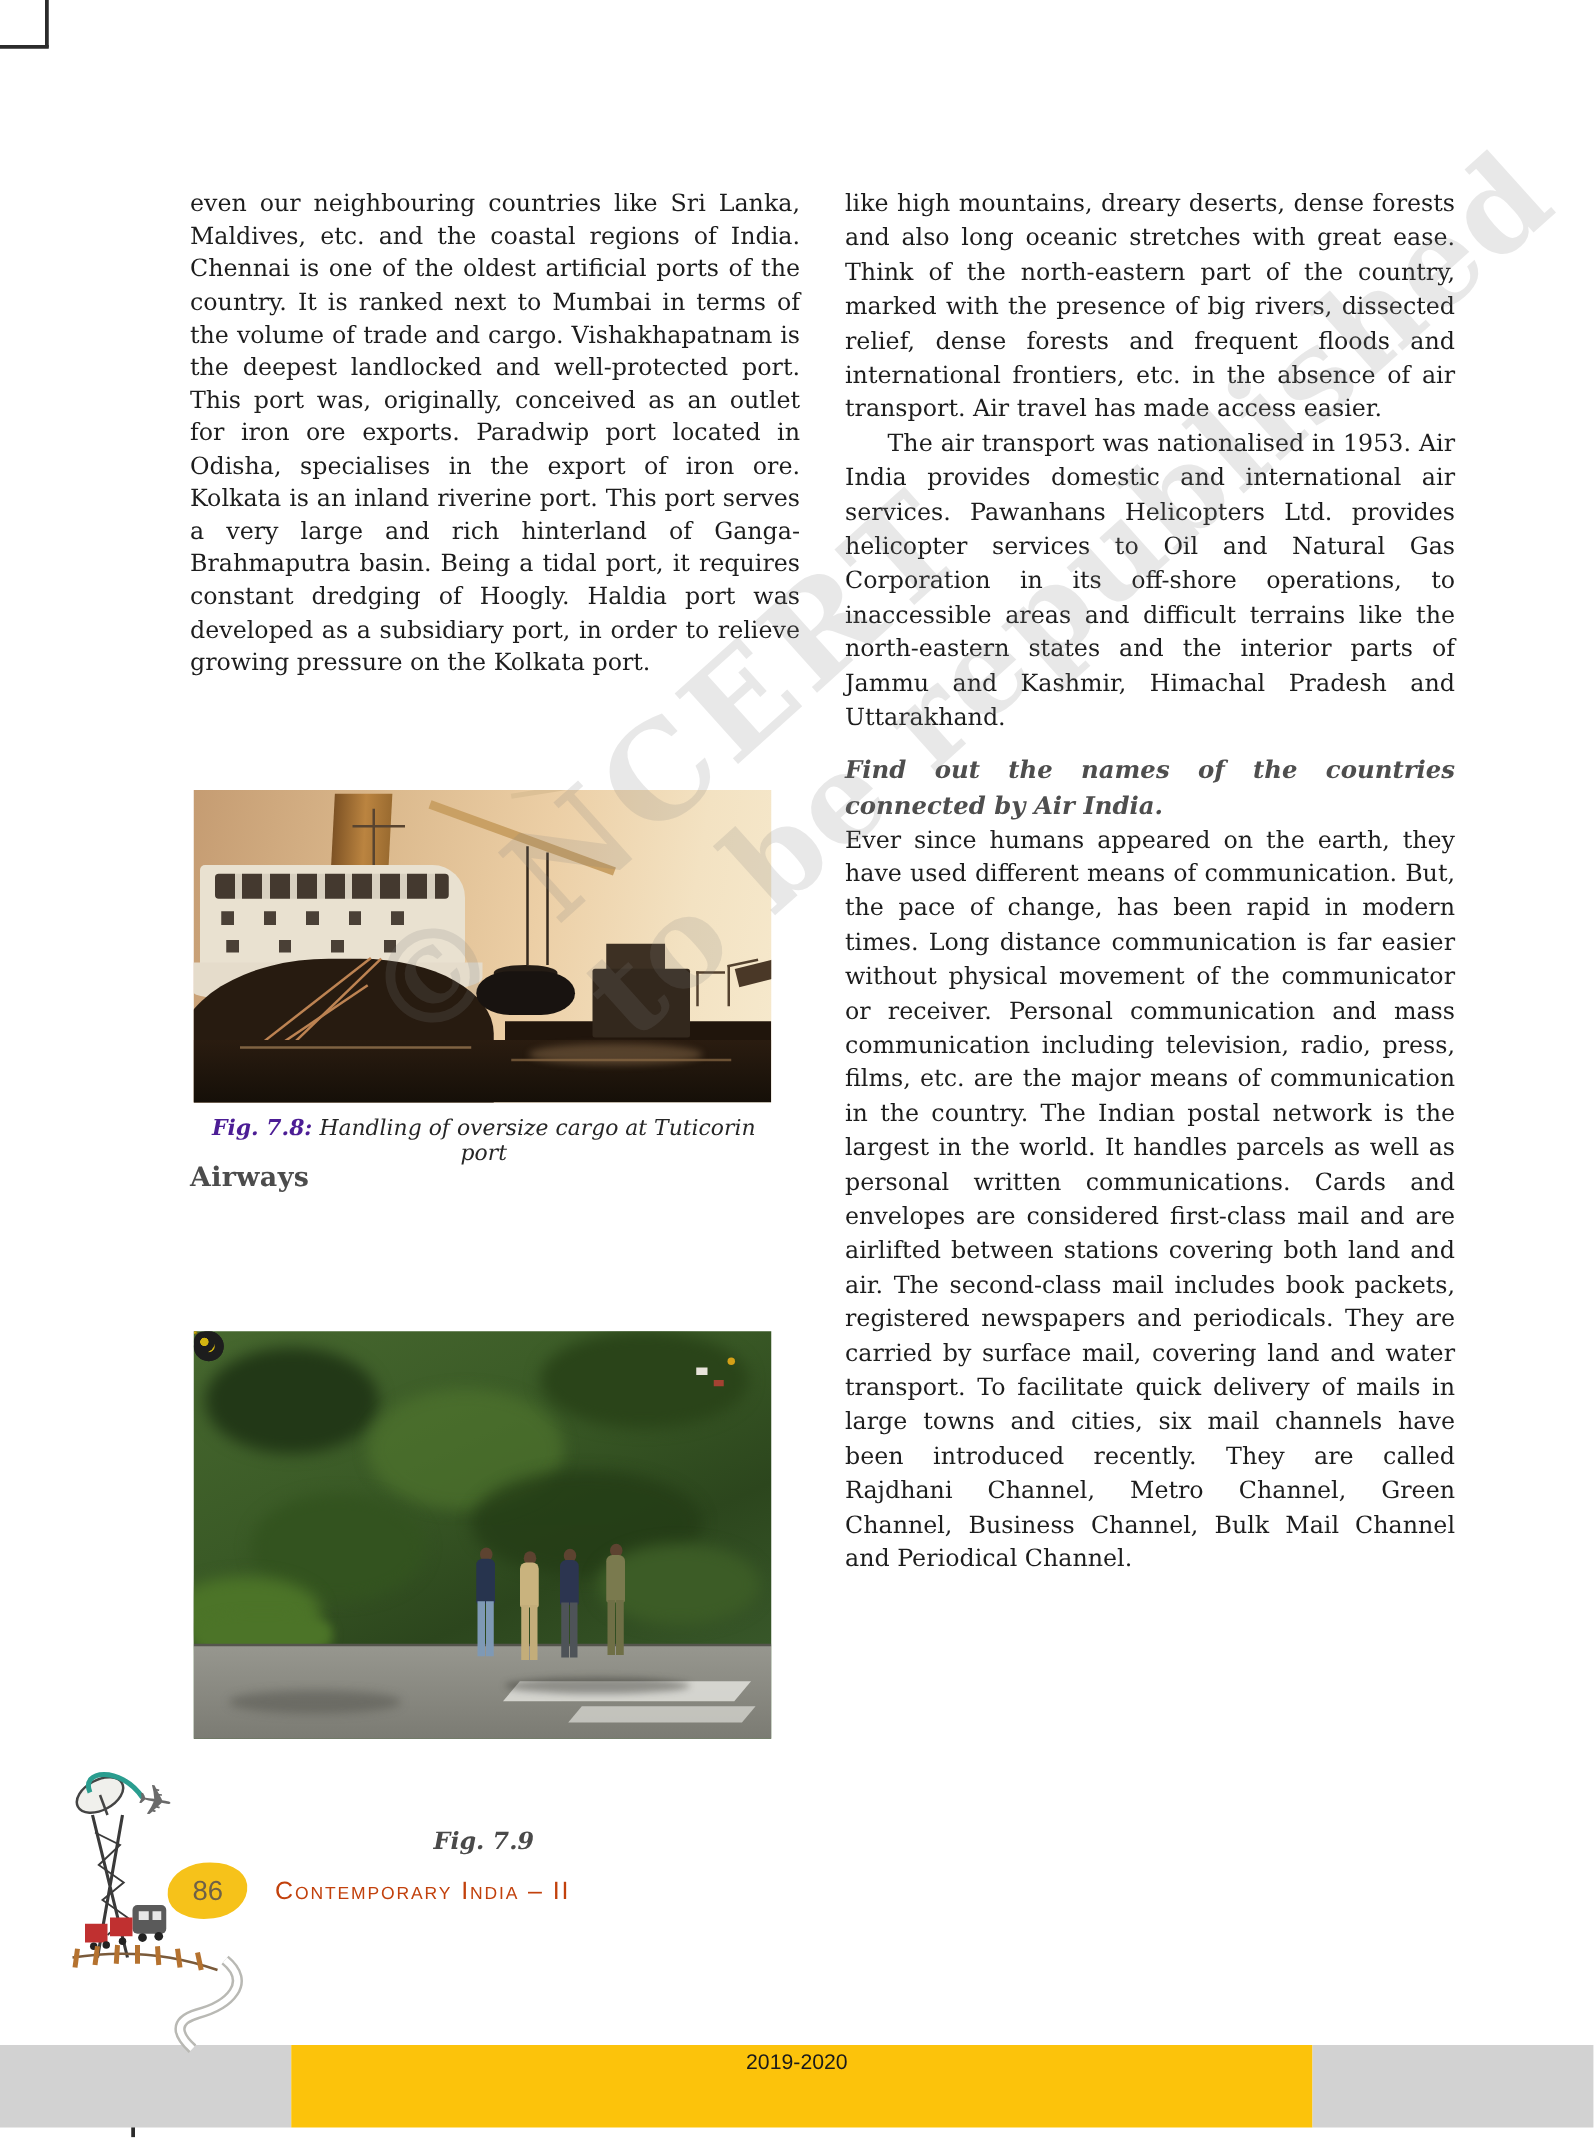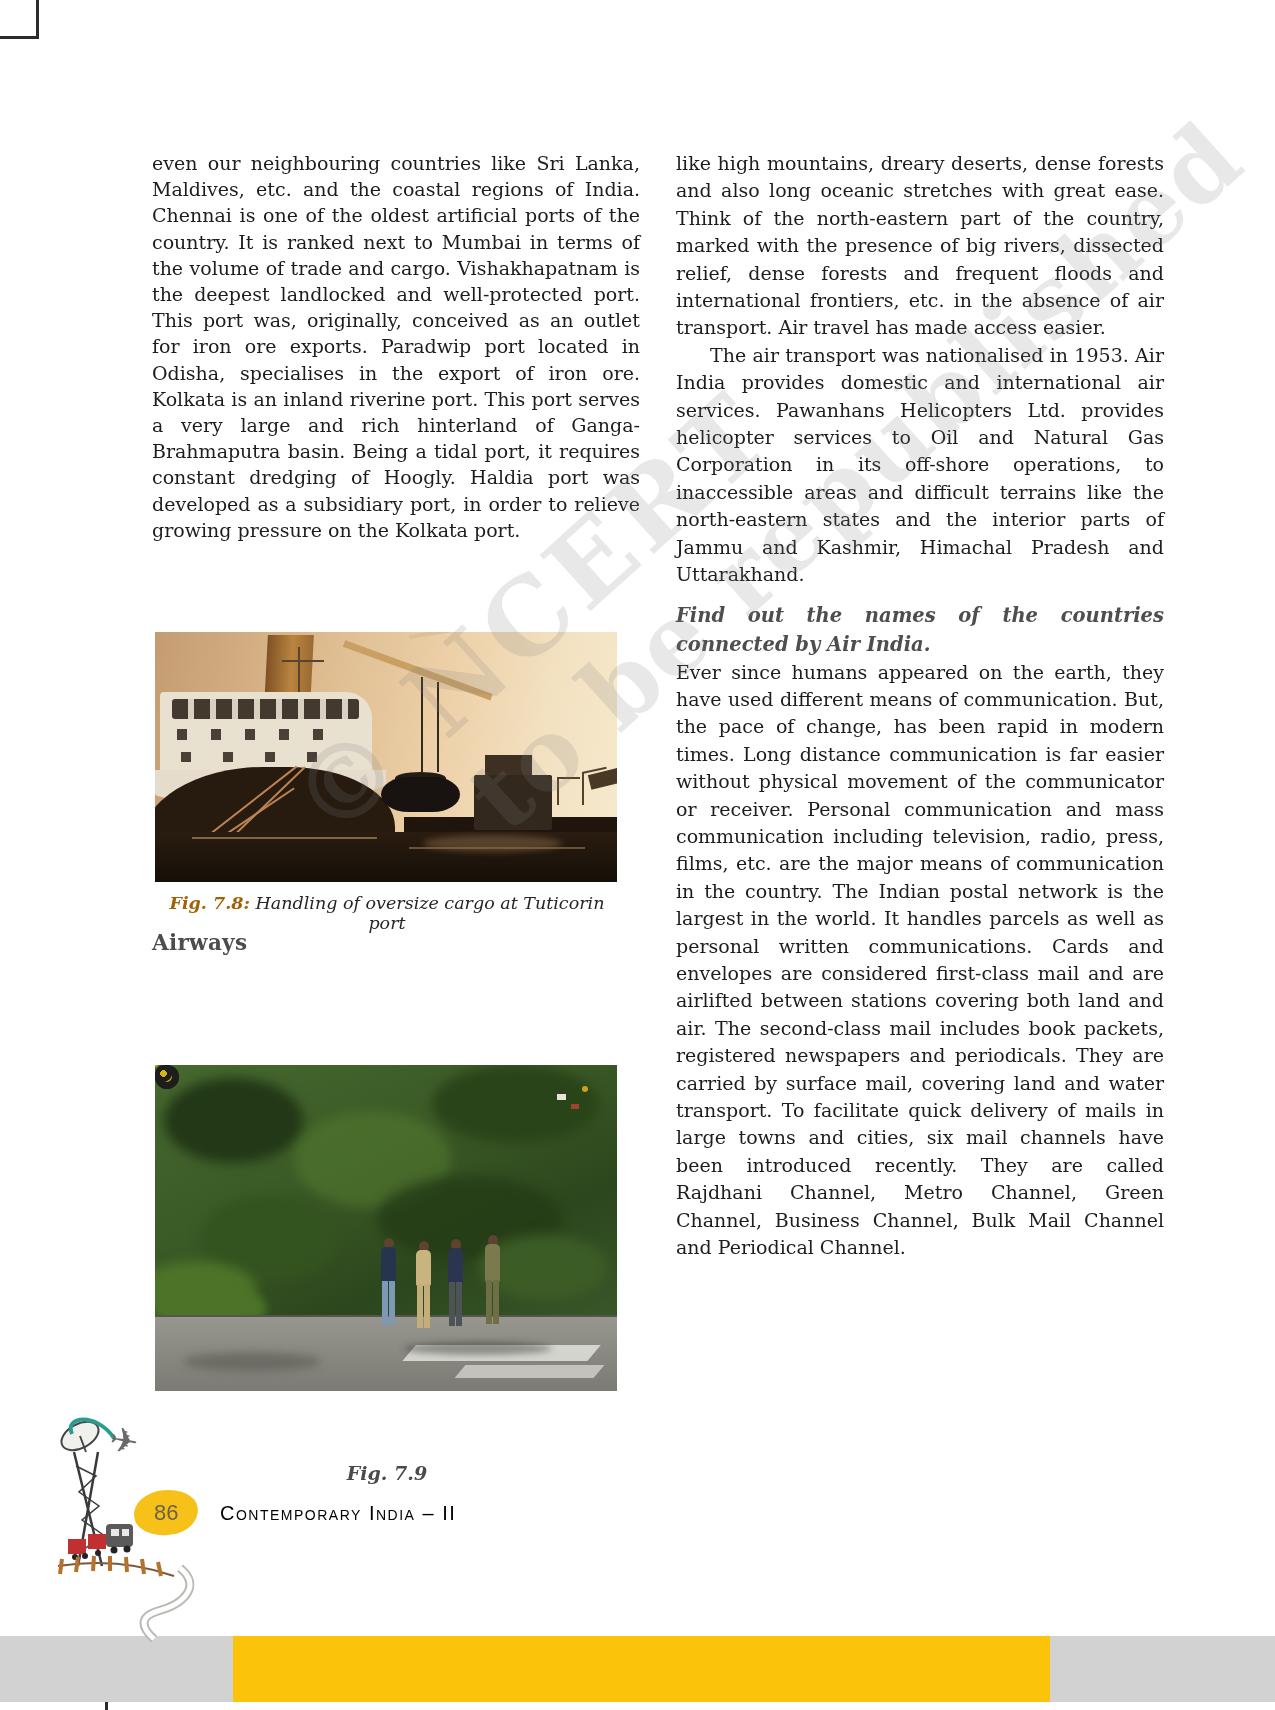--- a/index.html
+++ b/index.html
@@ -28,21 +28,21 @@
   .indent{text-indent:34px;}
   .sec-heading{
     position:absolute;margin:0;font-size:21.5px;font-weight:bold;color:#4c4c4c;
     font-family:"DejaVu Serif",serif;letter-spacing:.3px;
   }
   .rc .sec-heading{position:static;margin:18px 0 8px 0;}
   .caption{
     position:absolute;margin:0;font-size:17.5px;font-style:italic;color:#262626;
     text-align:center;
   }
-  .caption .cap-label{font-weight:bold;color:#a16207;}
+  .caption .cap-label{font-weight:bold;color:#4c1d95;}
   .activity, .question{
     font-style:italic;font-weight:bold;color:#4e4e4e;
     font-size:19.5px;line-height:29px;margin:12px 0 0 0;text-align:justify;
   }
   .question{position:absolute;}
   .figcap-bold{position:absolute;margin:0;font-style:italic;font-weight:bold;
     color:#4a4a4a;font-size:19px;text-align:center;}
   
   .photo{position:absolute;overflow:hidden;}
   .photo *{position:absolute;}
@@ -140,21 +140,21 @@
   
   .page-badge{
     position:absolute;left:134px;top:1490px;width:64px;height:45px;
     background:#f6c21a;border-radius:58% 62% 55% 60%/60% 55% 62% 55%;
     transform:rotate(-6deg);display:flex;align-items:center;justify-content:center;
   }
   .page-badge span{font-family:"Liberation Sans",sans-serif;font-size:22px;color:#6e6147;transform:rotate(6deg);}
   .book-title{
     position:absolute;left:220px;top:1502px;margin:0;
     font-family:"Liberation Sans",sans-serif;font-variant:small-caps;
-    font-size:20px;color:#000000;letter-spacing:1.5px;
+    font-size:20px;color:#c2410c;letter-spacing:1.5px;
   }
   .band{position:absolute;top:1636px;height:66px;}
   .band-grey-left{left:0;width:233px;background:#d2d2d2;}
   .band-yellow{left:233px;width:817px;background:#fcc30b;}
   .band-grey-right{left:1050px;width:225px;background:#d2d2d2;}
   .year-label{
     position:absolute;left:0;top:1640px;width:1275px;text-align:center;margin:0;
     font-family:"Liberation Sans",sans-serif;font-size:17px;color:#1a1a1a;z-index:3;
   }
   .doodle{position:absolute;left:42px;top:1408px;z-index:2;}
@@ -350,14 +350,15 @@
   </svg>
 
   <div class="page-badge">
     <span>86</span>
   </div>
   <p class="book-title">Contemporary India – II</p>
 
   <div class="band band-grey-left"></div>
   <div class="band band-yellow"></div>
   <div class="band band-grey-right"></div>
+  <p class="year-label">2019-2020</p>
 
 </div>
 
 </body></html>

